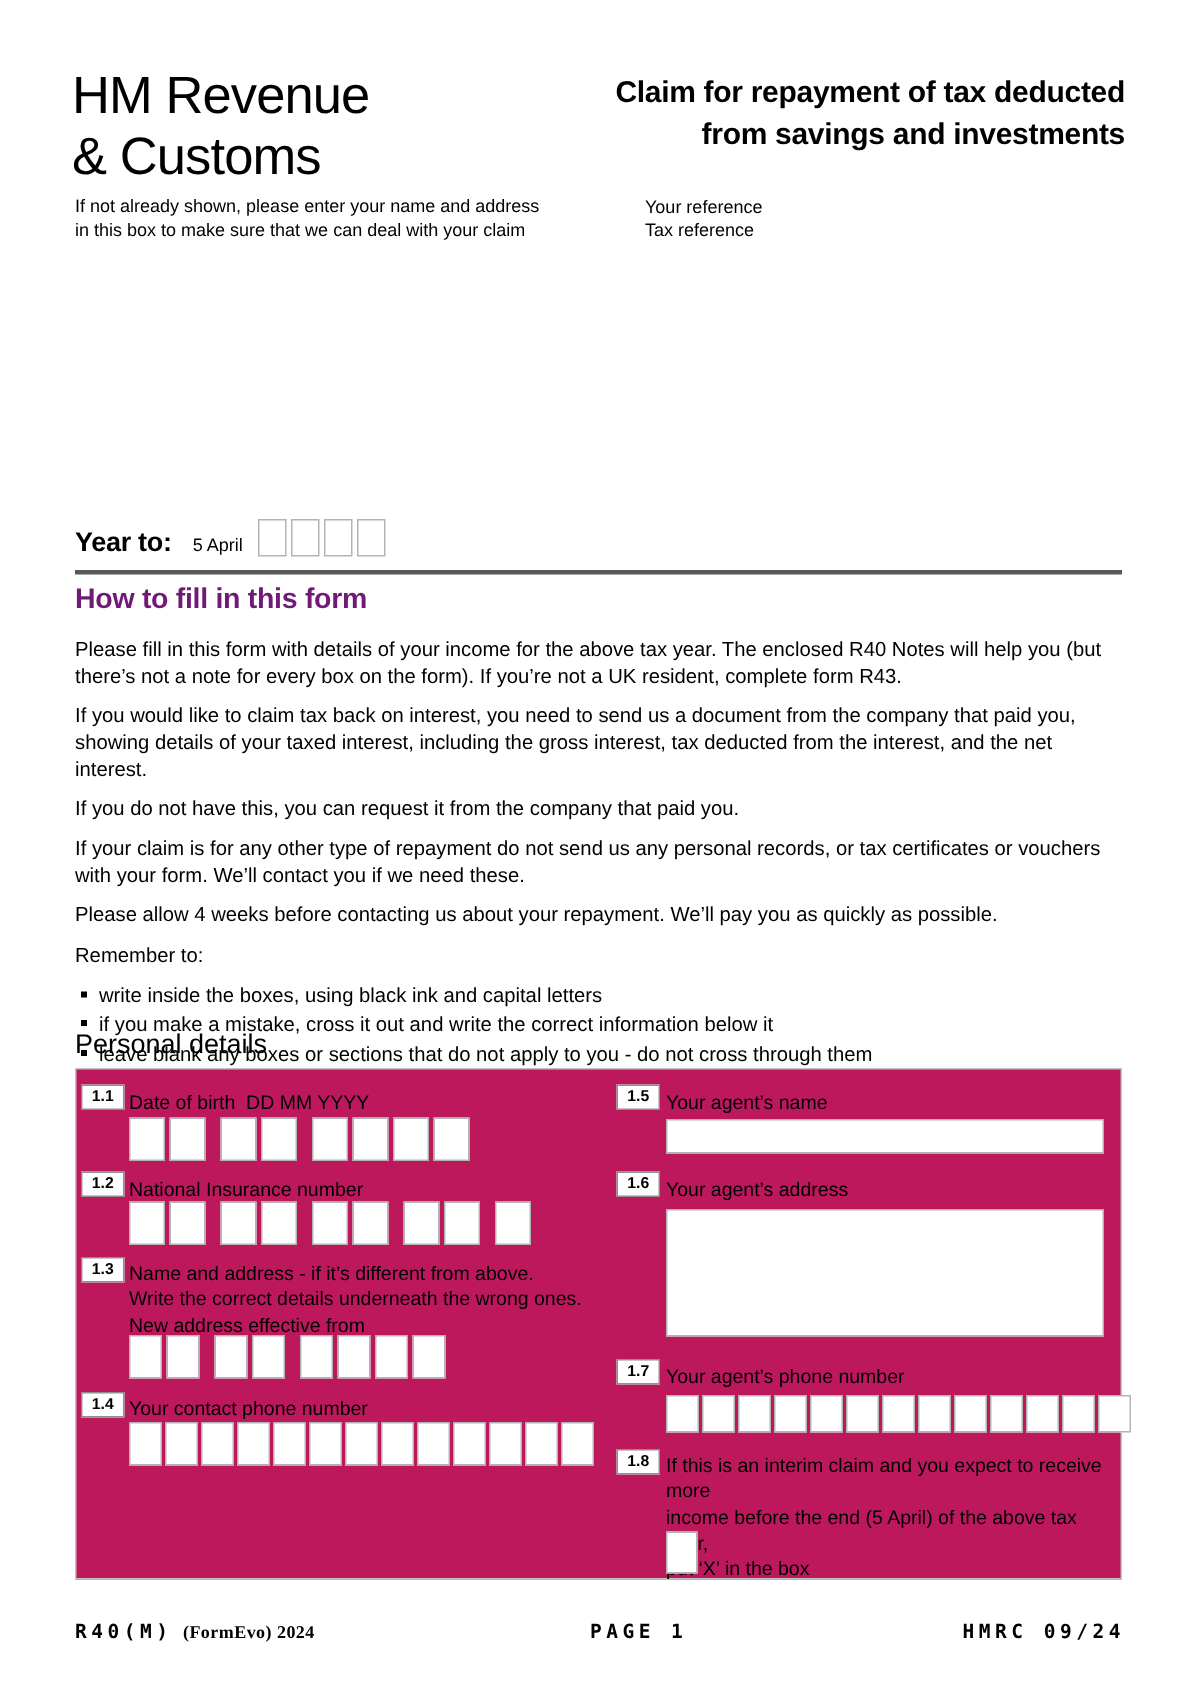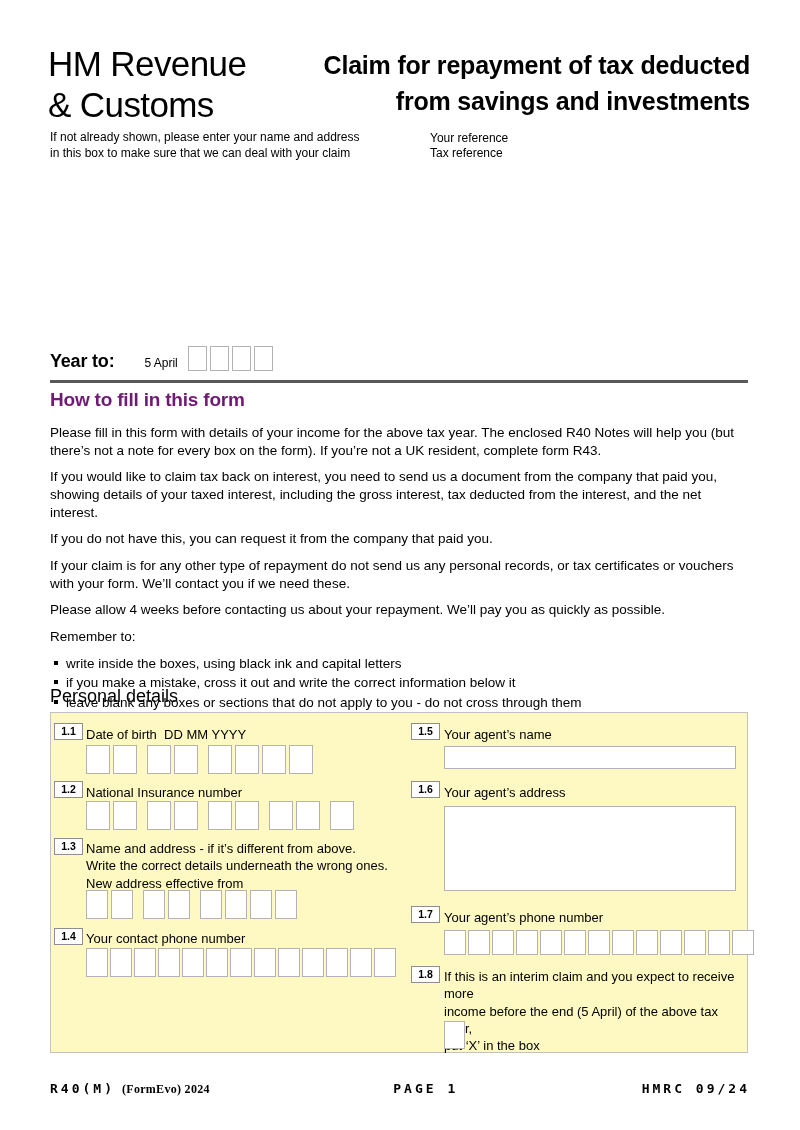--- a/index.html
+++ b/index.html
@@ -9,38 +9,38 @@
     font-family:"Liberation Sans", sans-serif; color:#000; overflow:hidden;
   }
   
   .logo {
     position:absolute; left:48px; top:44px;
     font-size:35px; font-weight:400; letter-spacing:-0.6px; line-height:1.17;
     white-space:pre-line;
   }
   .form-title {
     position:absolute; right:50px; top:48px; text-align:right;
-    font-size:25px; font-weight:700; line-height:1.42; white-space:pre-line;
+    font-size:20px; font-weight:700; line-height:1.42; white-space:pre-line;
     letter-spacing:-0.2px;
   }
   .intro-note {
     position:absolute; left:50px; top:130px;
     font-size:12px; line-height:1.32; white-space:pre-line;
   }
   .refs {
     position:absolute; left:430px; top:131px;
     font-size:12px; line-height:1.25;
   }
   
   .year-row {
     position:absolute; left:50px; top:346px; width:698px;
     display:flex; align-items:flex-end;
   }
   .year-label { font-size:18px; font-weight:700; letter-spacing:-0.2px; }
-  .year-sub   { font-size:12px; margin-left:30px; margin-bottom:2px; }
+  .year-sub   { font-size:12px; margin-left:14px; margin-bottom:2px; }
   .year-row .box-row { margin-left:10px; margin-bottom:1px; }
   .rule {
     position:absolute; left:50px; top:380px; width:698px; height:3px;
     background:#595959;
   }
   
   .howto { position:absolute; left:50px; top:389px; width:700px; }
   .howto h2 {
     font-size:19px; font-weight:700; color:#701a75; letter-spacing:-0.2px;
     margin-bottom:13px;
@@ -52,21 +52,21 @@
     font-size:13.5px; line-height:1.45; display:flex; align-items:baseline;
   }
   .bullet-dot {
     width:4px; height:4px; background:#000; display:inline-block;
     margin:0 8px 2px 4px; flex:0 0 4px; align-self:center;
   }
   
   .pd-heading { position:absolute; left:50px; top:686px; font-size:18px; font-weight:400; }
   .panel {
     position:absolute; left:50px; top:712px; width:698px; height:341px;
-    background:#fef9c3; border:1px solid #c2c2c2;
+    background:#be185d; border:1px solid #c2c2c2;
   }
   .badge {
     position:absolute; width:29px; height:17px; background:#fff;
     border:1px solid #8e8e8e; font-size:10.5px; font-weight:700;
     text-align:center; line-height:15px;
   }
   .f-label { position:absolute; font-size:13px; line-height:1.33; white-space:pre-wrap; }
   .f-multiline { white-space:pre-line; }
   
   .box-row { display:inline-flex; gap:10px; }

